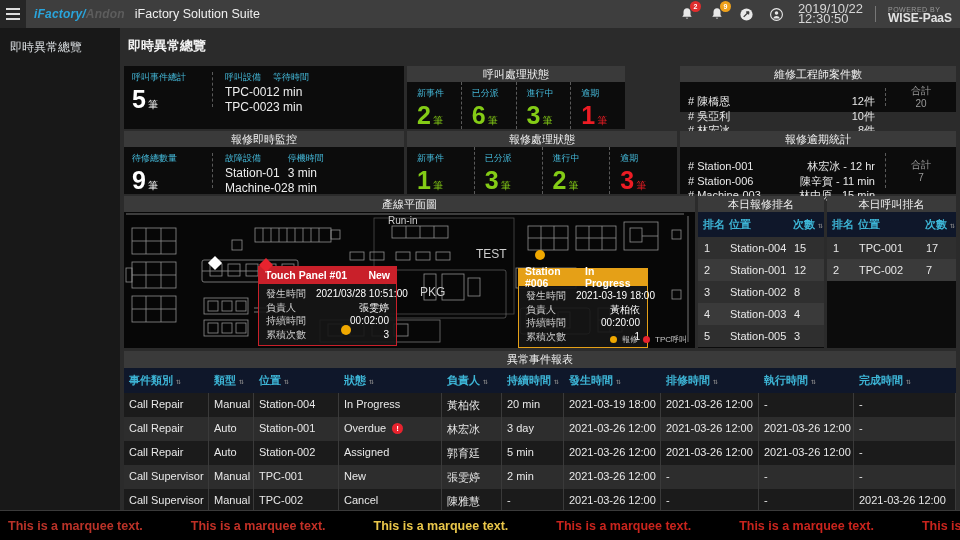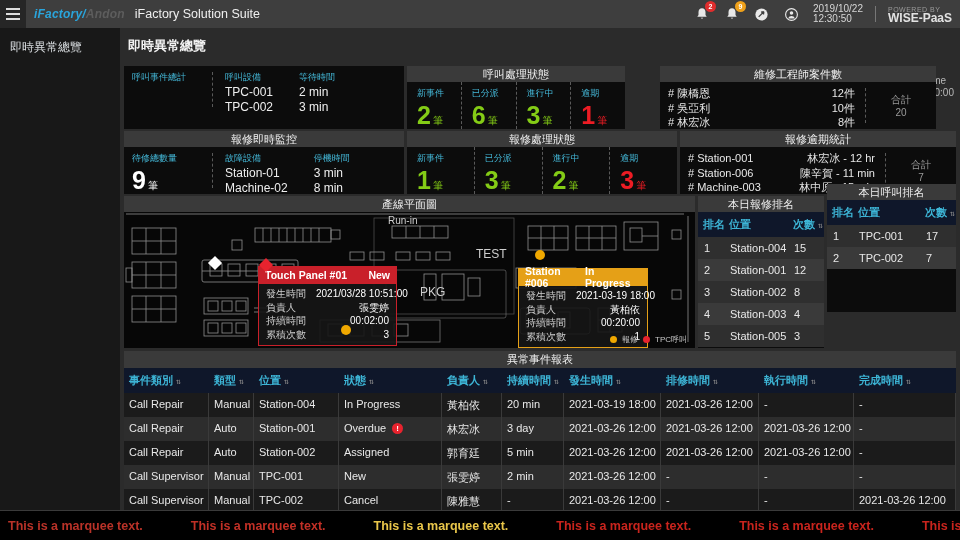--- a/index.html
+++ b/index.html
@@ -12,21 +12,21 @@
   .hamburger i { display:block; width:14px; height:2px; background:#ddd; }
   .brand { margin-left:8px; font-size:12px; font-weight:bold; font-style:italic; letter-spacing:0.2px; }
   .brand .b1 { color:#2aa5dc; }
   .brand .b2 { color:#5d5d5d; }
   .apptitle { margin-left:10px; font-size:12.5px; color:#f0f0f0; }
   .topbar-right { margin-left:auto; display:flex; align-items:center; gap:12px; padding-right:8px; }
   .tb-icon { position:relative; width:18px; height:18px; display:flex; align-items:center; justify-content:center; cursor:pointer; }
   .badge { position:absolute; top:-4px; right:-5px; min-width:11px; height:11px; border-radius:6px; font-size:7px; font-weight:bold; color:#fff; display:flex; align-items:center; justify-content:center; padding:0 2px; }
   .badge.red { background:#e02d2d; }
   .badge.yellow { background:#efa11b; }
-  .datetime { font-size:10px; color:#d6d6d6; line-height:10px; text-align:left; }
+  .datetime { font-size:13px; color:#d6d6d6; line-height:10px; text-align:left; }
   .tb-divider { width:1px; height:16px; background:#777; }
   .powered { text-align:left; line-height:9px; }
   .powered .p1 { font-size:7px; color:#9a9a9a; letter-spacing:0.5px; }
   .powered .p2 { font-size:12px; font-weight:bold; color:#e2e2e2; }
 
   
   .sidebar { position:absolute; left:0; top:28px; width:120px; height:482px; background:#181818; }
   .side-item { padding:11px 10px; font-size:12px; color:#d9dde0; cursor:pointer; }
 
   
@@ -37,33 +37,33 @@
   
   .panel { position:absolute; background:#0c0c0c; }
   .panel-title { height:16px; line-height:16px; background:#3a3a3a; color:#f0f0f0; font-size:11px; text-align:center; }
   .panel-body { position:relative; height:calc(100% - 16px); display:flex; }
   .vdash { border-left:1px dashed #5a5a5a; margin:6px 0; }
 
   .stat { width:88px; padding:5px 0 8px 8px; }
   .stat-label { font-size:9px; color:#44b8d8; }
   .stat-value { font-size:25px; font-weight:bold; color:#fff; line-height:30px; }
   .stat-value .unit { font-size:10px; font-weight:normal; margin-left:2px; }
-  .mon-cols { display:flex; flex:1; padding:5px 0 0 12px; gap:26px; }
+  .mon-cols { display:flex; flex:1; padding:5px 0 0 12px; }
   .mon-col .col-h { font-size:9px; color:#44b8d8; margin-bottom:1px; }
   .mon-col .col-v { font-size:12px; color:#eee; line-height:15px; }
 
   .status-body { display:flex; width:100%; }
   .st-item { flex:1; padding:5px 0 0 10px; }
   .st-item + .st-item { border-left:1px dashed #5a5a5a; }
   .st-label { font-size:9px; color:#44b8d8; }
   .st-value { font-size:25px; font-weight:bold; color:#84cc16; line-height:30px; }
   .st-value .unit { font-size:10px; font-weight:normal; margin-left:2px; }
   .st-item.alert .st-value { color:#ed1c24; }
 
-  .list-rows { flex:1; padding:4px 10px 0 8px; }
+  .list-rows { flex:1; padding:4px 10px 0 8px;margin-top:8px; }
   .lrow { display:flex; justify-content:space-between; font-size:11px; color:#e8e8e8; line-height:14.5px; }
   .total { width:70px; display:flex; flex-direction:column; align-items:center; justify-content:center; color:#9a9a9a; font-size:10px; line-height:13px; }
 
   
   .map-body { position:relative; height:calc(100% - 16px); background:#070707; }
   .map-legend { position:absolute; right:8px; bottom:3px; display:flex; align-items:center; gap:5px; font-size:8px; color:#c8c8c8; }
   .dot { width:7px; height:7px; border-radius:50%; display:inline-block; }
   .marker { position:absolute; width:10px; height:10px; }
   .marker.diamond { transform:rotate(45deg); }
   .marker.circle { border-radius:50%; }
@@ -157,20 +157,21 @@
   <div class="page-title">即時異常總覽</div>
   <div class="last-updated">
     <div>Last Updated Time</div>
     <div>2021/01/25 15:00:00</div>
   </div>
 
   <div class="panel" style="left:4px;top:38px;width:280px;height:63px">
     <div class="panel-body">
       <div class="stat">
         <div class="stat-label">呼叫事件總計</div>
+        <div class="stat-value"><span>5</span><span class="unit">筆</span></div>
       </div>
       <div class="vdash"></div>
       <div class="mon-cols">
         <div class="mon-col">
           <div class="col-h">呼叫設備</div>
           <div class="col-v">TPC-001</div>
           <div class="col-v">TPC-002</div>
         </div>
         <div class="mon-col">
           <div class="col-h">等待時間</div>
@@ -196,21 +197,21 @@
           <div class="st-label">進行中</div>
           <div class="st-value"><span>3</span><span class="unit">筆</span></div>
         </div>
       <div class="st-item alert">
           <div class="st-label">逾期</div>
           <div class="st-value"><span>1</span><span class="unit">筆</span></div>
         </div>
     </div>
   </div>
 
-  <div class="panel" style="left:540px;top:38px;width:276px;height:63px">
+  <div class="panel" style="left:560px;top:38px;width:276px;height:46px">
     <div class="panel-title">維修工程師案件數</div>
     <div class="panel-body">
       <div class="list-rows">
         <div class="lrow">
             <span># 陳橋恩</span>
             <span>12件</span>
           </div>
         <div class="lrow">
             <span># 吳亞利</span>
             <span>10件</span>
@@ -491,21 +492,21 @@
         <div class="cell row-a"><span>8</span></div>
         <div class="cell row-b"><span>4</span></div>
         <div class="cell row-b"><span>Station-003</span></div>
         <div class="cell row-b"><span>4</span></div>
         <div class="cell row-a"><span>5</span></div>
         <div class="cell row-a"><span>Station-005</span></div>
         <div class="cell row-a"><span>3</span></div>
       </div>
   </div>
 
-  <div class="panel rk" style="left:707px;top:156px;width:129px;height:128px">
+  <div class="panel rk" style="left:707px;top:168px;width:129px;height:152px">
     <div class="panel-title">本日呼叫排名</div>
     <div class="rk-grid" id="rank-call">
         <div class="hcell"><span>排名</span></div>
         <div class="hcell"><span>位置</span></div>
         <div class="hcell"><span>次數</span><span class="sort">⇅</span></div>
         <div class="cell row-a"><span>1</span></div>
         <div class="cell row-a"><span>TPC-001</span></div>
         <div class="cell row-a"><span>17</span></div>
         <div class="cell row-b"><span>2</span></div>
         <div class="cell row-b"><span>TPC-002</span></div>

